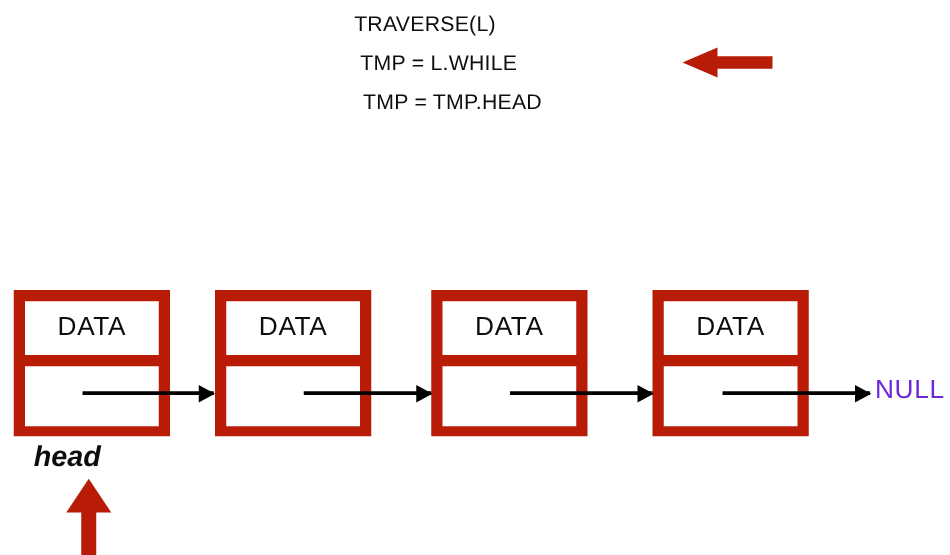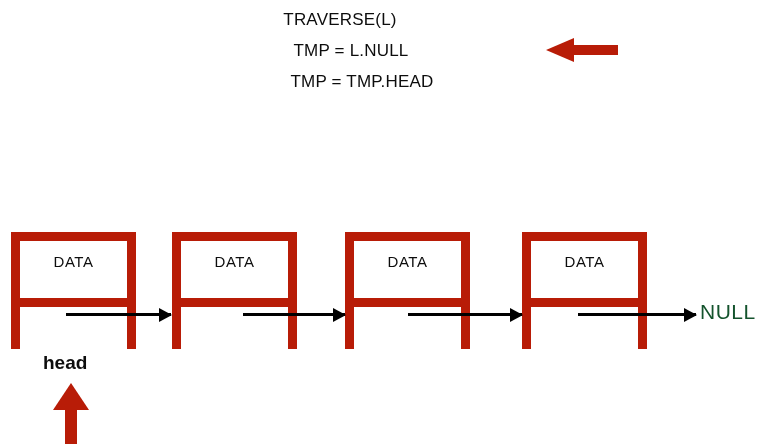--- a/index.html
+++ b/index.html
@@ -111,24 +111,24 @@
     box-sizing: border-box;
     padding: 9px;
   }
   .node .cell {
     background: #ffffff;
     box-sizing: border-box;
     width: 107px;
     position: relative;
   }
   .node .cell-data {
-    height: 57px;
+    height: 43px;
     line-height: 42px;
     text-align: center;
-    font-size: 15px;
+    font-size: 21px;
     color: #0d0d0d;
     letter-spacing: 0.5px;
   }
   .node .cell-gap {
     height: 9px;
   }
   .node .cell-next {
     height: 48px;
   }
 
@@ -156,42 +156,43 @@
     border-bottom: 7px solid transparent;
     border-left: 13px solid #000000;
   }
 
   
   .null-label {
     position: absolute;
     left: 700px;
     top: 300px;
     font-size: 21px;
-    color: #14532d;
+    color: #6d28d9;
     letter-spacing: 0.5px;
   }
 
   
   .head-label {
     position: absolute;
-    left: 43px;
+    left: 27px;
     top: 352px;
-    font-size: 19px;
+    font-size: 23px;
     font-weight: bold;
     color: #0d0d0d;
+    font-style: italic;
   }
 </style>
 </head>
 <body>
 
 <div class="canvas">
 
   <div class="code-block">
     <div class="code-line indent-0">TRAVERSE(L)</div>
-    <div class="code-line indent-1">TMP = L.NULL</div>
+    <div class="code-line indent-1">TMP = L.WHILE</div>
     <div class="code-line indent-3">TMP = TMP.HEAD</div>
   </div>
 
   <div class="left-arrow">
     <div class="head"></div>
     <div class="shaft"></div>
   </div>
 
   <div class="node" style="left:11px;">
     <div class="cell cell-data">DATA</div>

